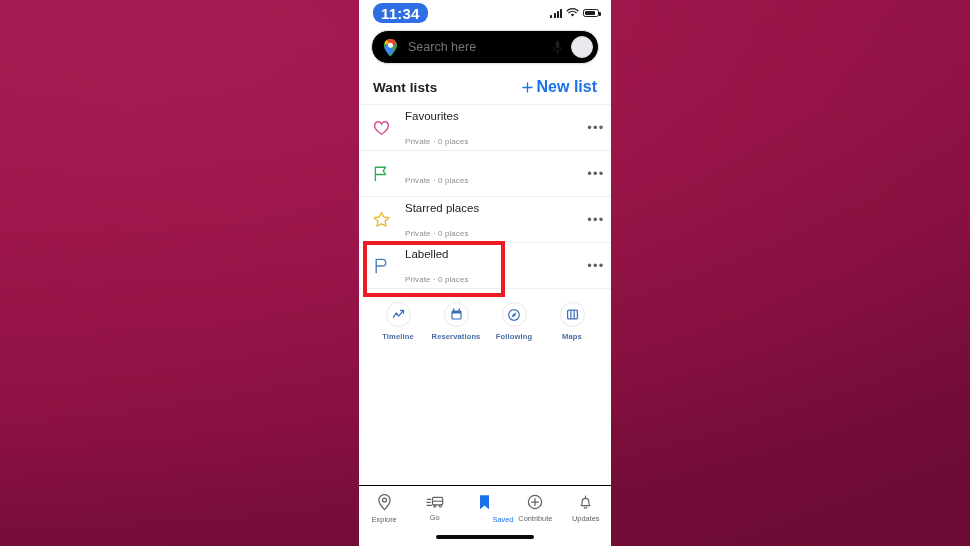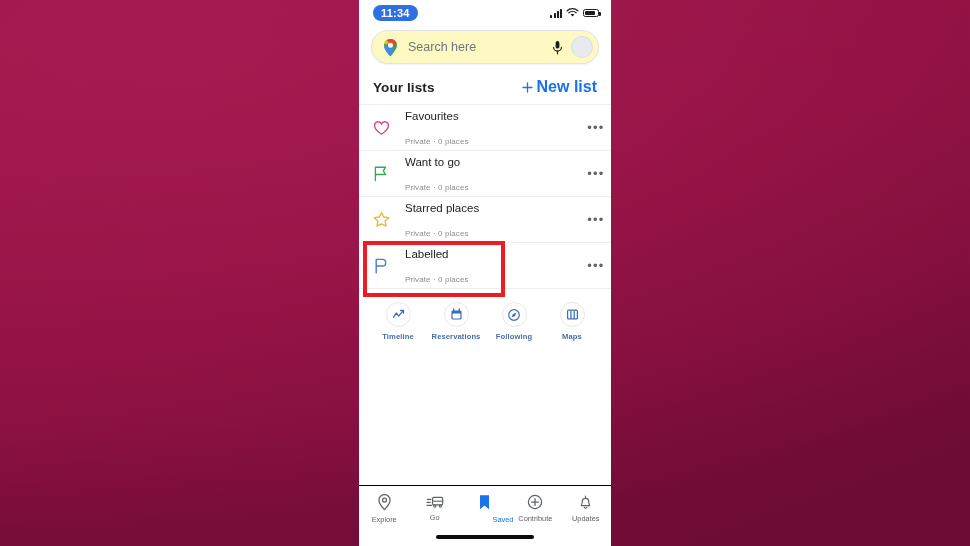--- a/index.html
+++ b/index.html
@@ -24,37 +24,37 @@
     position:absolute; left:359px; top:0; width:252px; height:546px;
     background:#ffffff; overflow:hidden;
   }
 
   
   .statusbar {
     height:26px; display:flex; align-items:center; justify-content:space-between;
     padding:0 12px 0 14px;
   }
   .time-pill {
-    background:#2f6fe4; color:#ffffff; font-size:11px; font-weight:bold;
+    background:#2f6fe4; color:#ffffff; font-size:15px; font-weight:bold;
     border-radius:9px; padding:2.5px 8px; letter-spacing:.2px; line-height:1;
   }
   .status-icons { display:flex; align-items:center; gap:4px; }
   .bars { display:flex; align-items:flex-end; gap:1.2px; height:9px; }
   .bars i { display:block; width:2px; background:#1d1d1f; border-radius:.5px; }
   .bars i:nth-child(1){height:3px;} .bars i:nth-child(2){height:5px;}
   .bars i:nth-child(3){height:7px;} .bars i:nth-child(4){height:9px;}
   .batt { width:16px; height:8.5px; border:1.2px solid #1d1d1f; border-radius:2.4px; padding:1px; position:relative; }
   .batt span { display:block; width:85%; height:100%; background:#1d1d1f; border-radius:1px; }
   .batt:after { content:""; position:absolute; right:-2.6px; top:2.4px; width:1.6px; height:3.4px; background:#1d1d1f; border-radius:0 1px 1px 0; }
 
   
   .searchwrap { padding:4px 12px 8px 12px; }
   .searchbar {
     height:34px; border:1px solid #e3e3e3; border-radius:19px;
-    display:flex; align-items:center; padding:0 5px 0 10px; background:#fef9c3;
+    display:flex; align-items:center; padding:0 5px 0 10px; background:#000000;
     box-shadow:0 1px 2px rgba(0,0,0,.06);
   }
   .search-text { flex:1; font-size:12.5px; color:#70757a; margin-left:9px; }
   .mic { margin-right:8px; }
   .avatar { width:22px; height:22px; border-radius:50%; background:#e8eaed; border:1px solid #dcdee1; flex:0 0 auto; }
 
   
   .lists-head {
     display:flex; align-items:center; justify-content:space-between;
     padding:6px 14px 8px 14px;
@@ -140,21 +140,21 @@
       <svg class="mic" width="11" height="15" viewBox="0 0 11 15">
         <rect x="3.6" y="1" width="3.8" height="7.6" rx="1.9" fill="#1d1d1f"></rect>
         <path d="M1.6 7.2a3.9 3.9 0 0 0 7.8 0" stroke="#1d1d1f" stroke-width="1.15" fill="none" stroke-linecap="round"></path>
         <path d="M5.5 11.1v2.7" stroke="#1d1d1f" stroke-width="1.15" stroke-linecap="round"></path>
       </svg>
       <div class="avatar"></div>
     </div>
   </div>
 
   <div class="lists-head">
-    <div class="lists-title">Your lists</div>
+    <div class="lists-title">Want lists</div>
     <div class="newlist">
       <svg width="11" height="11" viewBox="0 0 11 11">
         <path d="M5.5 1v9M1 5.5h9" stroke="#1a73e8" stroke-width="1.3" stroke-linecap="round"></path>
       </svg>
       <span>New list</span>
     </div>
   </div>
 
   <div class="row">
     <div class="row-ico">
@@ -169,21 +169,20 @@
     <div class="dots">•••</div>
   </div>
 
   <div class="row">
     <div class="row-ico">
       <svg width="15" height="17" viewBox="0 0 15 17">
         <path d="M2.4 15.5V2.2h10.2l-2.3 3.6 2.3 3.7H2.4" fill="none" stroke="#34a853" stroke-width="1.35" stroke-linejoin="round" stroke-linecap="round"></path>
       </svg>
     </div>
     <div class="row-txt">
-      <div class="row-title">Want to go</div>
       <div class="row-sub">Private · 0 places</div>
     </div>
     <div class="dots">•••</div>
   </div>
 
   <div class="row">
     <div class="row-ico">
       <svg width="17" height="17" viewBox="0 0 17 17">
         <path d="M8.5 1.5 10.7 6l5 .7-3.6 3.5.9 5-4.5-2.4L4 15.2l.9-5L1.3 6.7l5-.7Z" fill="none" stroke="#e8b931" stroke-width="1.35" stroke-linejoin="round"></path>
       </svg>

